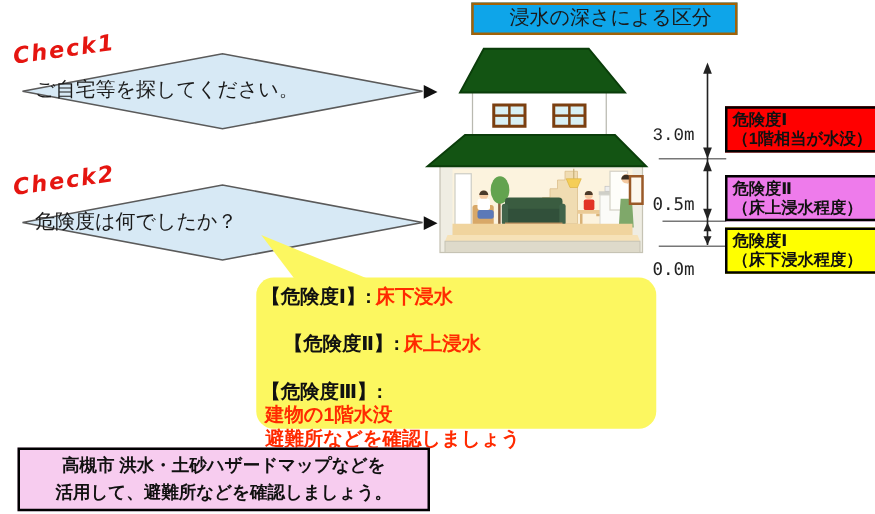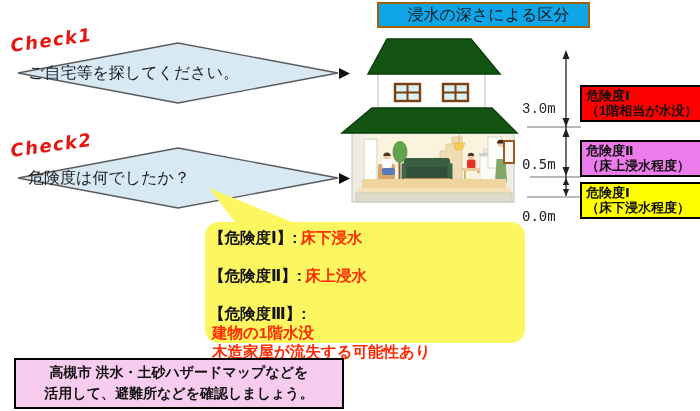--- a/index.html
+++ b/index.html
@@ -39,21 +39,21 @@
     color:#111;white-space:nowrap;
   }
   .lv0{top:85px;background:#ff0000;}
   .lv1{top:140px;background:#ee7beb;}
   .lv2{top:182px;background:#ffff00;}
   
   .callout-row{
     position:absolute;left:209px;display:flex;align-items:flex-start;
     font-size:15.5px;font-weight:bold;white-space:nowrap;line-height:19px;
   }
-  .cr0{top:228px;} .cr1{top:266px;} .cr2{top:304px;flex-direction:column;}
+  .cr0{top:228px;} .cr1{top:266px;margin-left:18px;} .cr2{top:304px;flex-direction:column;}
   .callout-row .lab{color:#111;}
   .callout-row .val{color:#ff2a00;margin-left:3px;}
   .callout-row .val2{color:#ff2a00;}
   
   .footer-box{
     position:absolute;left:14px;top:358px;width:326px;background:#f7ccef;
     border:2px solid #000;text-align:center;font-size:14px;font-weight:bold;
     line-height:21px;padding:2px 0 3px 0;color:#111;
   }
 </style>
@@ -203,21 +203,21 @@
     <span class="val">床下浸水</span>
   </div>
   <div class="callout-row cr1">
     <span class="lab">【危険度Ⅱ】:</span>
     <span class="val">床上浸水</span>
   </div>
   <div class="callout-row cr2">
     <span class="lab">【危険度Ⅲ】:</span>
     <span class="val" style="display:inline-block">
       <div>建物の1階水没</div>
-      <div class="val2">木造家屋が流失する可能性あり</div>
+      <div class="val2">避難所などを確認しましょう</div>
     </span>
   </div>
 
   <div class="footer-box">
     <div>高槻市 洪水・土砂ハザードマップなどを</div>
     <div>活用して、避難所などを確認しましょう。</div>
   </div>
 
 </div>
 

